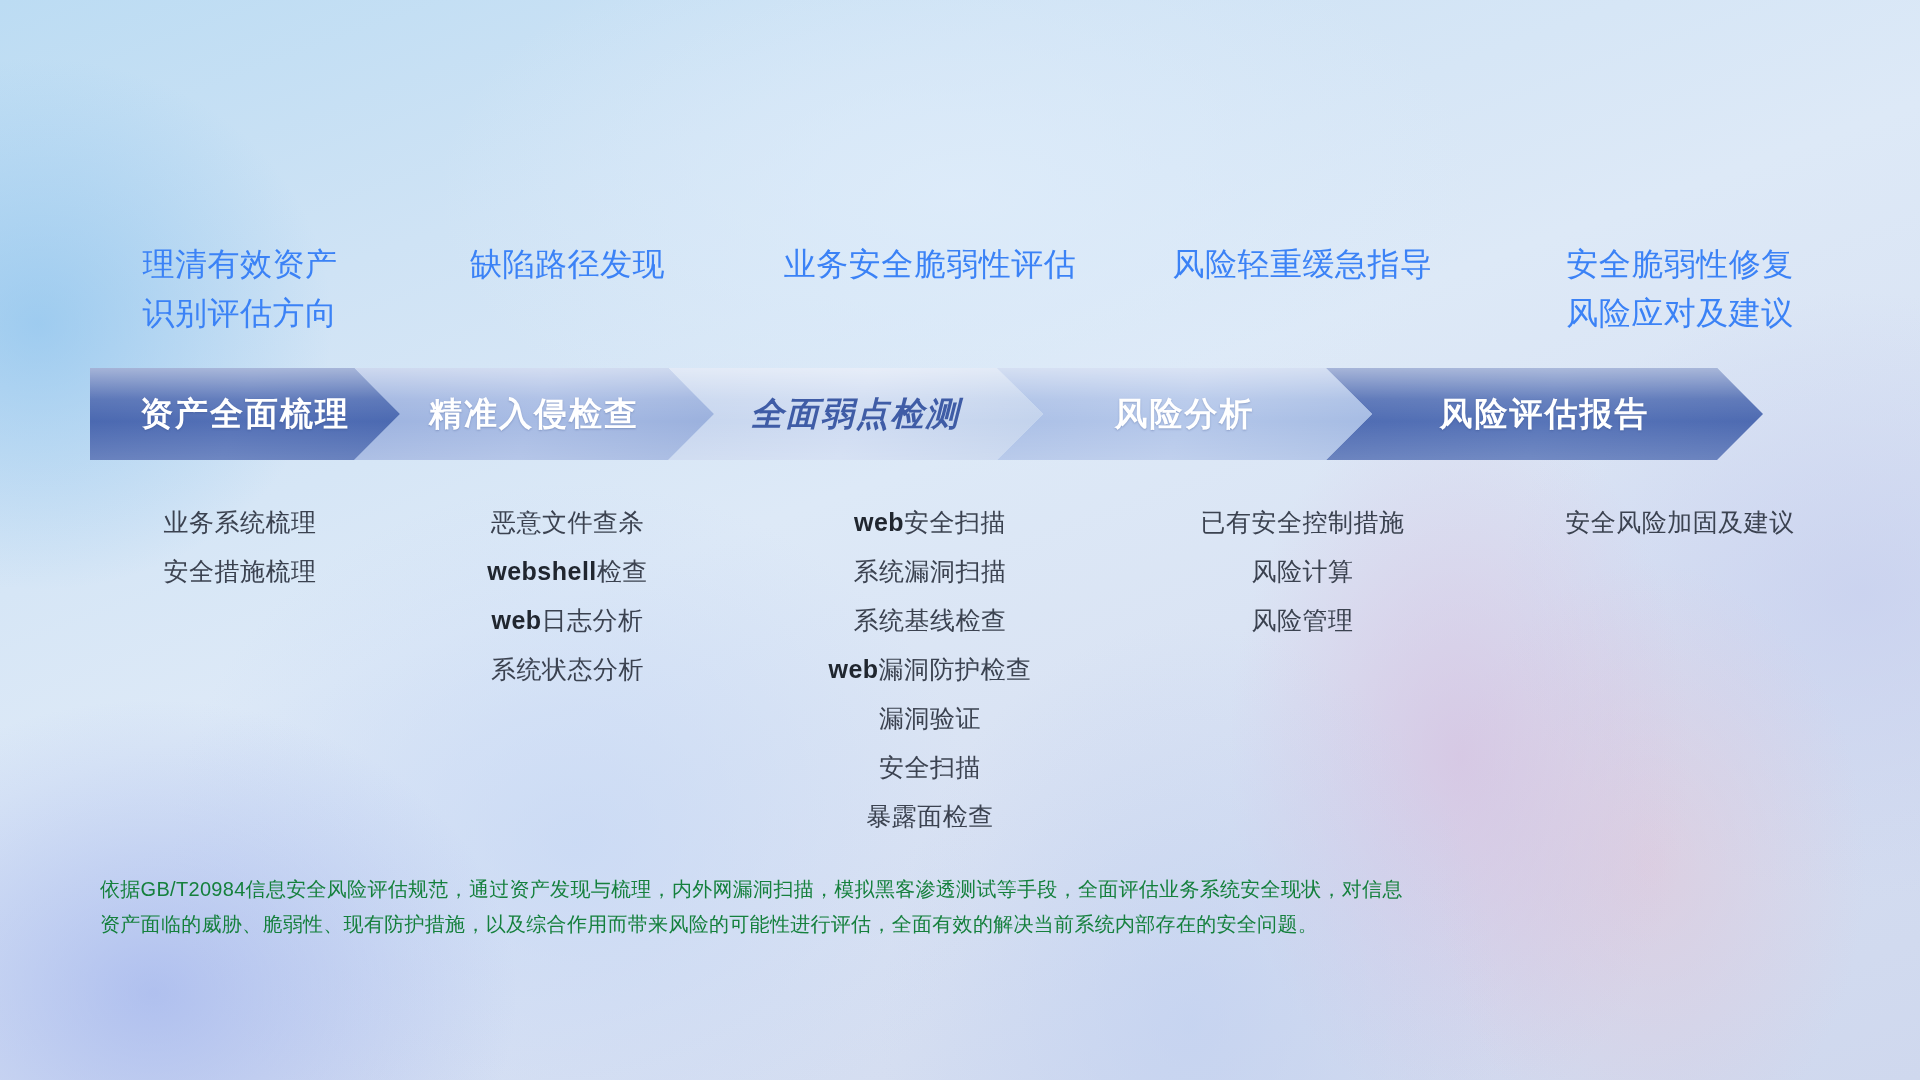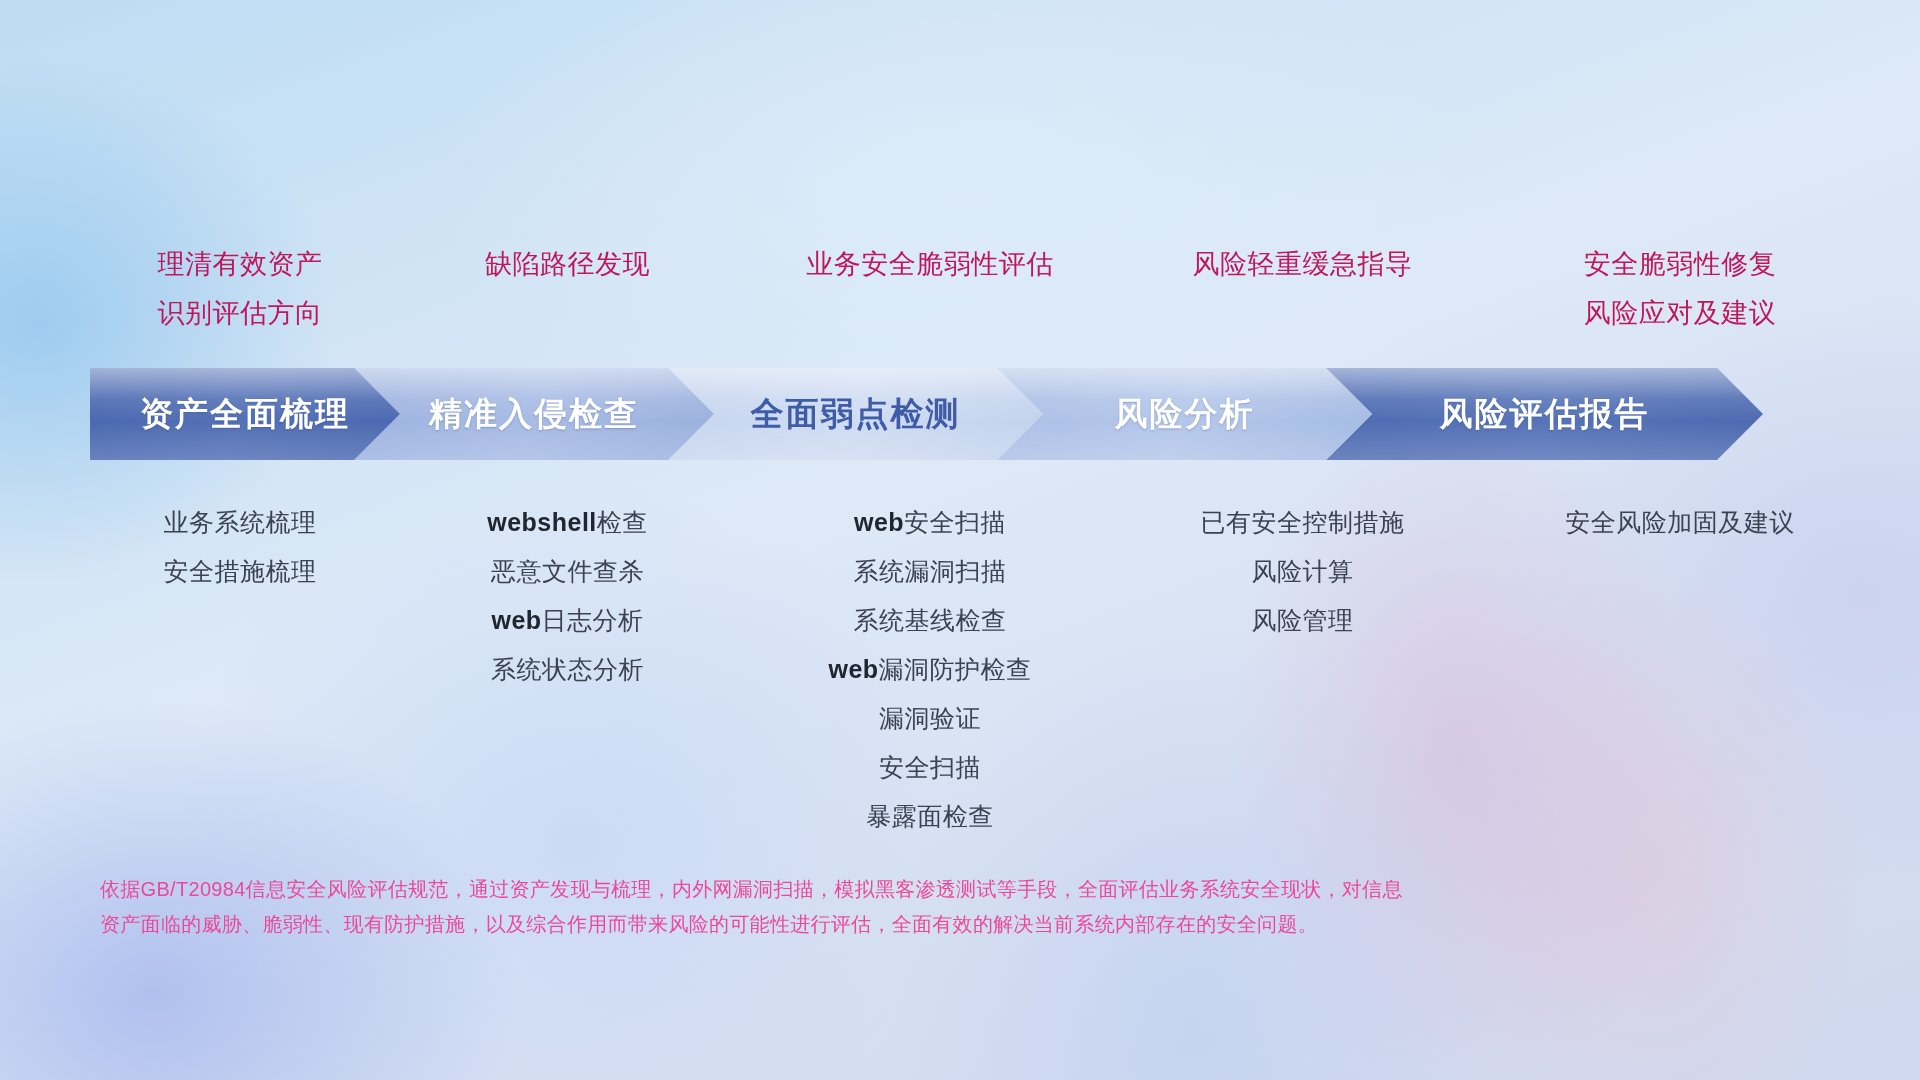--- a/index.html
+++ b/index.html
@@ -21,21 +21,21 @@
       linear-gradient(160deg, #bcdcf3 0%, #cfe3f5 22%, #dde9f7 45%, #d9e2f3 66%, #d3dcf0 84%, #cfd8ee 100%);
   }
 
   
   .top-row {
     position:absolute; left:90px; top:240px; width:1780px;
     display:flex;
   }
   .top-col { text-align:center; }
   .top-line {
-    font-size:27px; color:#be185d; line-height:49px;
+    font-size:32px; color:#3b82f6; line-height:49px;
     letter-spacing:0.5px; white-space:nowrap;
   }
 
   
   .chev-band {
     position:absolute; left:90px; top:368px; width:1765px; height:92px;
     display:flex;
   }
   .chev {
     position:relative; height:92px;
@@ -75,21 +75,21 @@
     font-size:25px; color:#3b4250; line-height:49px;
     letter-spacing:0.5px; white-space:nowrap;
   }
   .bot-line b { font-weight:bold; color:#20262f; }
 
   
   .footer {
     position:absolute; left:100px; top:872px; width:1560px;
   }
   .footer p {
-    font-size:20px; line-height:35px; color:#ec4899;
+    font-size:20px; line-height:35px; color:#15803d;
     letter-spacing:0.3px;
   }
 </style>
 </head>
 <body>
 
 <div class="top-row">
   <div class="top-col" style="width:300px;">
     <div class="top-line">理清有效资产</div>
     <div class="top-line">识别评估方向</div>
@@ -116,21 +116,21 @@
     <div class="glow"></div>
     <span class="label light">资产全面梳理</span>
   </div>
 
   <div class="chev" style="width:360px; margin-left:-46px; z-index:4;">
     <div class="face" style="background:linear-gradient(110deg,#9cb2df 0%,#a7bbe4 50%,#9ab0dd 100%);"></div>
     <div class="glow"></div>
     <span class="label light">精准入侵检查</span>
   </div>
 
-  <div class="chev" style="width:375px; margin-left:-46px; z-index:3;">
+  <div class="chev" style="width:375px; margin-left:-46px; z-index:3;font-style:italic;">
     <div class="face" style="background:linear-gradient(110deg,#c6d5ee 0%,#cfdcf2 50%,#c2d2ec 100%);"></div>
     <div class="glow"></div>
     <span class="label dark">全面弱点检测</span>
   </div>
 
   <div class="chev" style="width:375px; margin-left:-46px; z-index:2;">
     <div class="face" style="background:linear-gradient(110deg,#aabfe6 0%,#b4c7ea 50%,#a5bbe3 100%);"></div>
     <div class="glow"></div>
     <span class="label light">风险分析</span>
   </div>
@@ -144,22 +144,22 @@
 </div>
 
 <div class="bot-row">
 
   <div class="bot-col" style="width:300px;">
     <div class="bot-line">业务系统梳理</div>
     <div class="bot-line">安全措施梳理</div>
   </div>
 
   <div class="bot-col" style="width:355px;">
+    <div class="bot-line">恶意文件查杀</div>
     <div class="bot-line"><b>webshell</b><span>检查</span></div>
-    <div class="bot-line">恶意文件查杀</div>
     <div class="bot-line"><b>web</b><span>日志分析</span></div>
     <div class="bot-line">系统状态分析</div>
   </div>
 
   <div class="bot-col" style="width:370px;">
     <div class="bot-line"><b>web</b><span>安全扫描</span></div>
     <div class="bot-line">系统漏洞扫描</div>
     <div class="bot-line">系统基线检查</div>
     <div class="bot-line"><b>web</b><span>漏洞防护检查</span></div>
     <div class="bot-line">漏洞验证</div>

